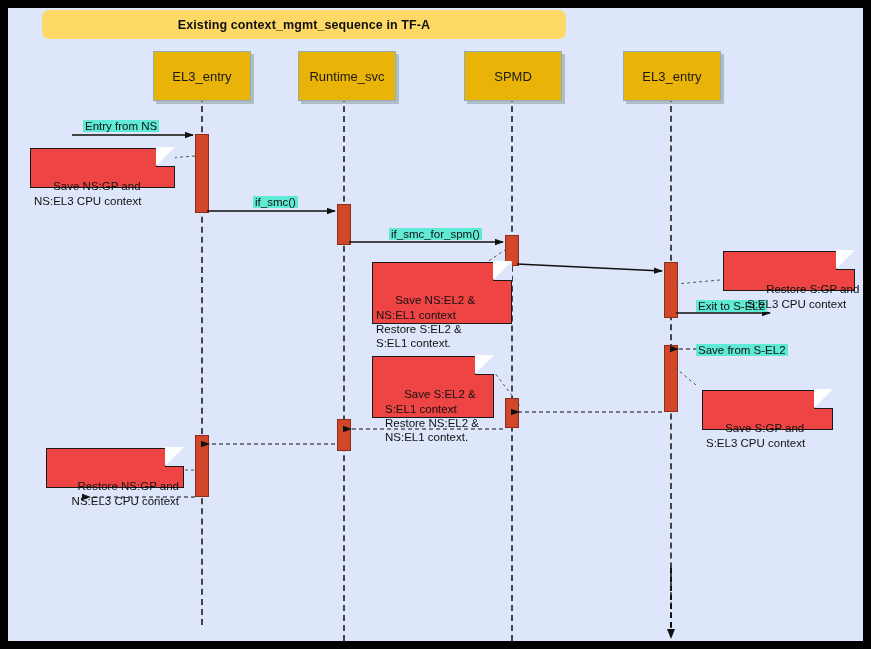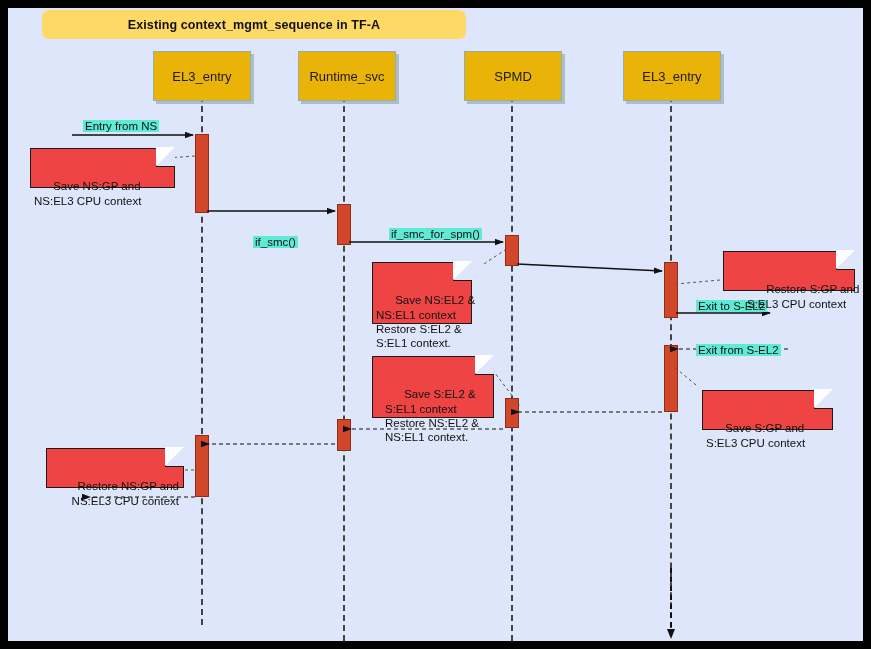--- a/index.html
+++ b/index.html
@@ -1,20 +1,20 @@
 <!DOCTYPE html>
 <html><head>
 <meta charset="utf-8">
 <style>
   html,body{margin:0;padding:0;background:#000;}
   body{width:871px;height:649px;overflow:hidden;font-family:"Liberation Sans",sans-serif;}
   #root{position:relative;width:871px;height:649px;background:#000;}
   #canvas{position:absolute;left:8px;top:8px;width:855px;height:633px;background:#dde6fa;overflow:hidden;}
 
-  .title-banner{position:absolute;left:34px;top:2px;width:424px;height:29px;background:#ffd966;
+  .title-banner{position:absolute;left:34px;top:2px;width:524px;height:29px;background:#ffd966;
     border-radius:7px;display:flex;align-items:center;justify-content:center;
     font-size:12.5px;font-weight:bold;color:#111;letter-spacing:.1px;}
 
   .lifebox{position:absolute;background:#eab308;border:1px solid #8fb0ae;
     box-shadow:3px 3px 0 rgba(120,140,140,.45);
     display:flex;align-items:center;justify-content:center;
     font-size:13px;color:#1a1a1a;}
 
   .lifeline{position:absolute;width:0;border-left:2px dashed #444;}
 
@@ -106,32 +106,32 @@
       <line x1="476" y1="256" x2="500" y2="240" stroke="#555" stroke-width="1" stroke-dasharray="3,3"></line>
       <line x1="712" y1="272" x2="668" y2="276" stroke="#555" stroke-width="1" stroke-dasharray="3,3"></line>
       <line x1="477" y1="352" x2="512" y2="398" stroke="#555" stroke-width="1" stroke-dasharray="3,3"></line>
       <line x1="688" y1="377" x2="665" y2="358" stroke="#555" stroke-width="1" stroke-dasharray="3,3"></line>
       <line x1="165" y1="462" x2="189" y2="462" stroke="#555" stroke-width="1" stroke-dasharray="3,3"></line>
 
       <line x1="663" y1="560" x2="663" y2="630" stroke="#111" stroke-width="2" stroke-dasharray="5,4" marker-end="url(#ahd)"></line>
     </svg>
 
     <div class="msglabel" style="left:75px;top:112px;">Entry from NS</div>
-    <div class="msglabel" style="left:245px;top:188px;margin-top:40px;">if_smc()</div>
+    <div class="msglabel" style="left:245px;top:188px;">if_smc()</div>
     <div class="msglabel" style="left:381px;top:220px;">if_smc_for_spm()</div>
     <div class="msglabel" style="left:688px;top:292px;">Exit to S-EL2</div>
-    <div class="msglabel" style="left:688px;top:336px;">Exit from S-EL2</div>
+    <div class="msglabel" style="left:688px;top:336px;">Save from S-EL2</div>
 
     <div class="note" style="left:22px;top:140px;width:145px;height:40px;">
       <span class="fold"></span>
       <span>Save NS:GP and
 NS:EL3 CPU context</span>
     </div>
 
-    <div class="note" style="left:364px;top:254px;width:100px;height:62px;">
+    <div class="note" style="left:364px;top:254px;width:140px;height:62px;">
       <span class="fold"></span>
       <span>Save NS:EL2 &amp;
 NS:EL1 context
 Restore S:EL2 &amp;
 S:EL1 context.</span>
     </div>
 
     <div class="note" style="left:715px;top:243px;width:132px;height:40px;padding-left:23px;">
       <span class="fold"></span>
       <span>Restore S:GP and

